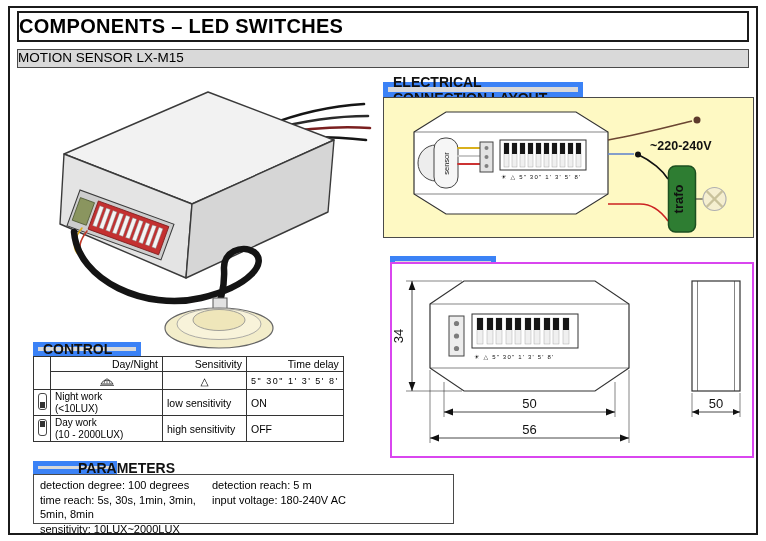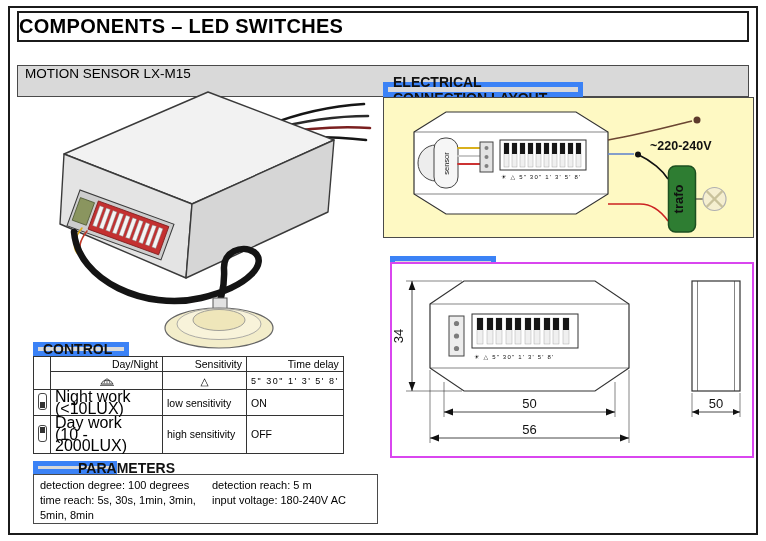--- a/index.html
+++ b/index.html
@@ -2,42 +2,42 @@
 <html><head>
 <meta charset="utf-8">
 <style>
   * { margin:0; padding:0; box-sizing:border-box; }
   html,body { width:766px; height:541px; }
   body { background:#ffffff; font-family:"Liberation Sans", sans-serif; position:relative; overflow:hidden; color:#000; }
   .abs { position:absolute; }
   .frame { left:8px; top:6px; width:750px; height:529px; border:2px solid #1b1b1b; }
   .title-box { left:17px; top:11px; width:732px; height:31px; border:2px solid #1b1b1b; background:#fff;
                display:flex; align-items:center; justify-content:flex-start; font-size:20px; font-weight:bold; letter-spacing:.3px; }
-  .subtitle { left:17px; top:65px; width:732px; height:32px; background:#d9d9d9; border:1px solid #4a4a4a;
-              font-size:13.5px; line-height:16px; padding-left:7px; }
+  .subtitle { left:17px; top:49px; width:732px; height:19px; background:#d9d9d9; border:1px solid #4a4a4a;
+              font-size:13.5px; line-height:16px; }
   .tab { background:#d9d9d9; border:5px solid #3b82f6; font-size:14px; font-weight:bold; color:#111;
          display:flex; align-items:center; padding:0 5px; }
   .ecl-tab { left:383px; top:82px; width:200px; height:15px; }
   .ecl-box { left:383px; top:97px; width:371px; height:141px; border:1px solid #4a4a4a; background:#fef9c3; }
   .dim-tab { left:390px; top:256px; width:106px; height:28px; }
   .dim-box { left:390px; top:262px; width:364px; height:196px; border:2px solid #d946ef; background:#fff; }
   .iso { left:16px; top:66px; }
-  .ctrl-tab { left:33px; top:342px; width:96px; height:14px; }
+  .ctrl-tab { left:33px; top:342px; width:108px; height:14px; }
   table.ctrl { position:absolute; left:33px; top:356px; border-collapse:collapse; font-size:10.5px; background:#fff; }
   .ctrl th, .ctrl td { border:1px solid #333; padding:1px 4px; font-weight:normal; vertical-align:middle; }
   .ctrl th { text-align:right; }
   .ctrl .sub { text-align:center; }
   .ctrl .times { font-size:9px; white-space:nowrap; letter-spacing:1.5px; text-align:center; }
   .ctrl .icon-col { width:17px; padding:1px 2px; text-align:center; }
   .ctrl .c1 { width:112px; }
   .ctrl .c2 { width:84px; }
   .ctrl .c3 { width:88px; }
-  .ctrl .mode-range { font-size:16px; line-height:11.5px; }
+  .ctrl .mode-range { font-size:10px; line-height:11.5px; }
   .params-tab { left:33px; top:461px; width:84px; height:13px;padding-left:40px; }
-  .params-box { left:33px; top:474px; width:345px; height:50px; border:1px solid #4a4a4a; background:#fff;
+  .params-box { left:33px; top:474px; width:421px; height:50px; border:1px solid #4a4a4a; background:#fff;
                 padding:3px 6px 0 6px; font-size:11px; line-height:14.5px;
                 display:grid; grid-template-columns:172px 1fr; }
   svg text { font-family:"Liberation Sans", sans-serif; fill:#111; }
 </style>
 </head>
 <body>
 
 <div class="abs frame"></div>
 
 <div class="abs title-box">
@@ -318,13 +318,14 @@
   </table>
 
 <div class="abs tab params-tab">
   <span>PARAMETERS</span>
 </div>
 <div class="abs params-box">
   <span>detection degree: 100 degrees</span>
   <span>detection reach: 5 m</span>
   <span>time reach: 5s, 30s, 1min, 3min, 5min, 8min</span>
   <span>input voltage: 180-240V AC</span>
+  <span>sensitivity: 10LUX~2000LUX</span>
 </div>
 
 </body></html>

